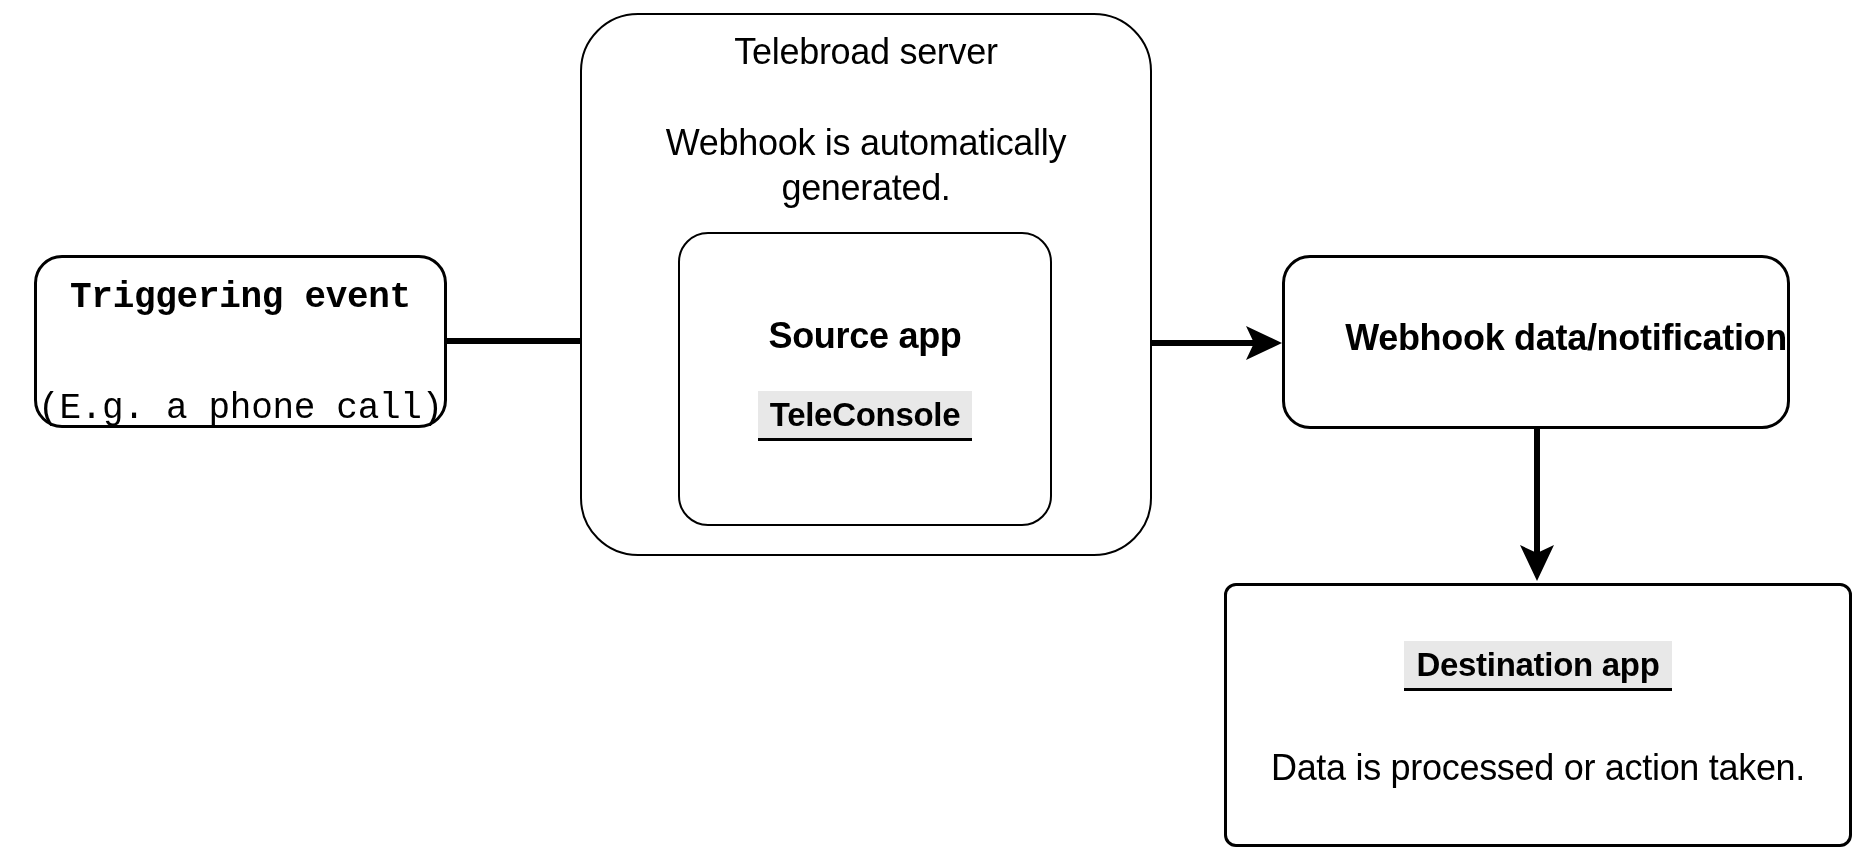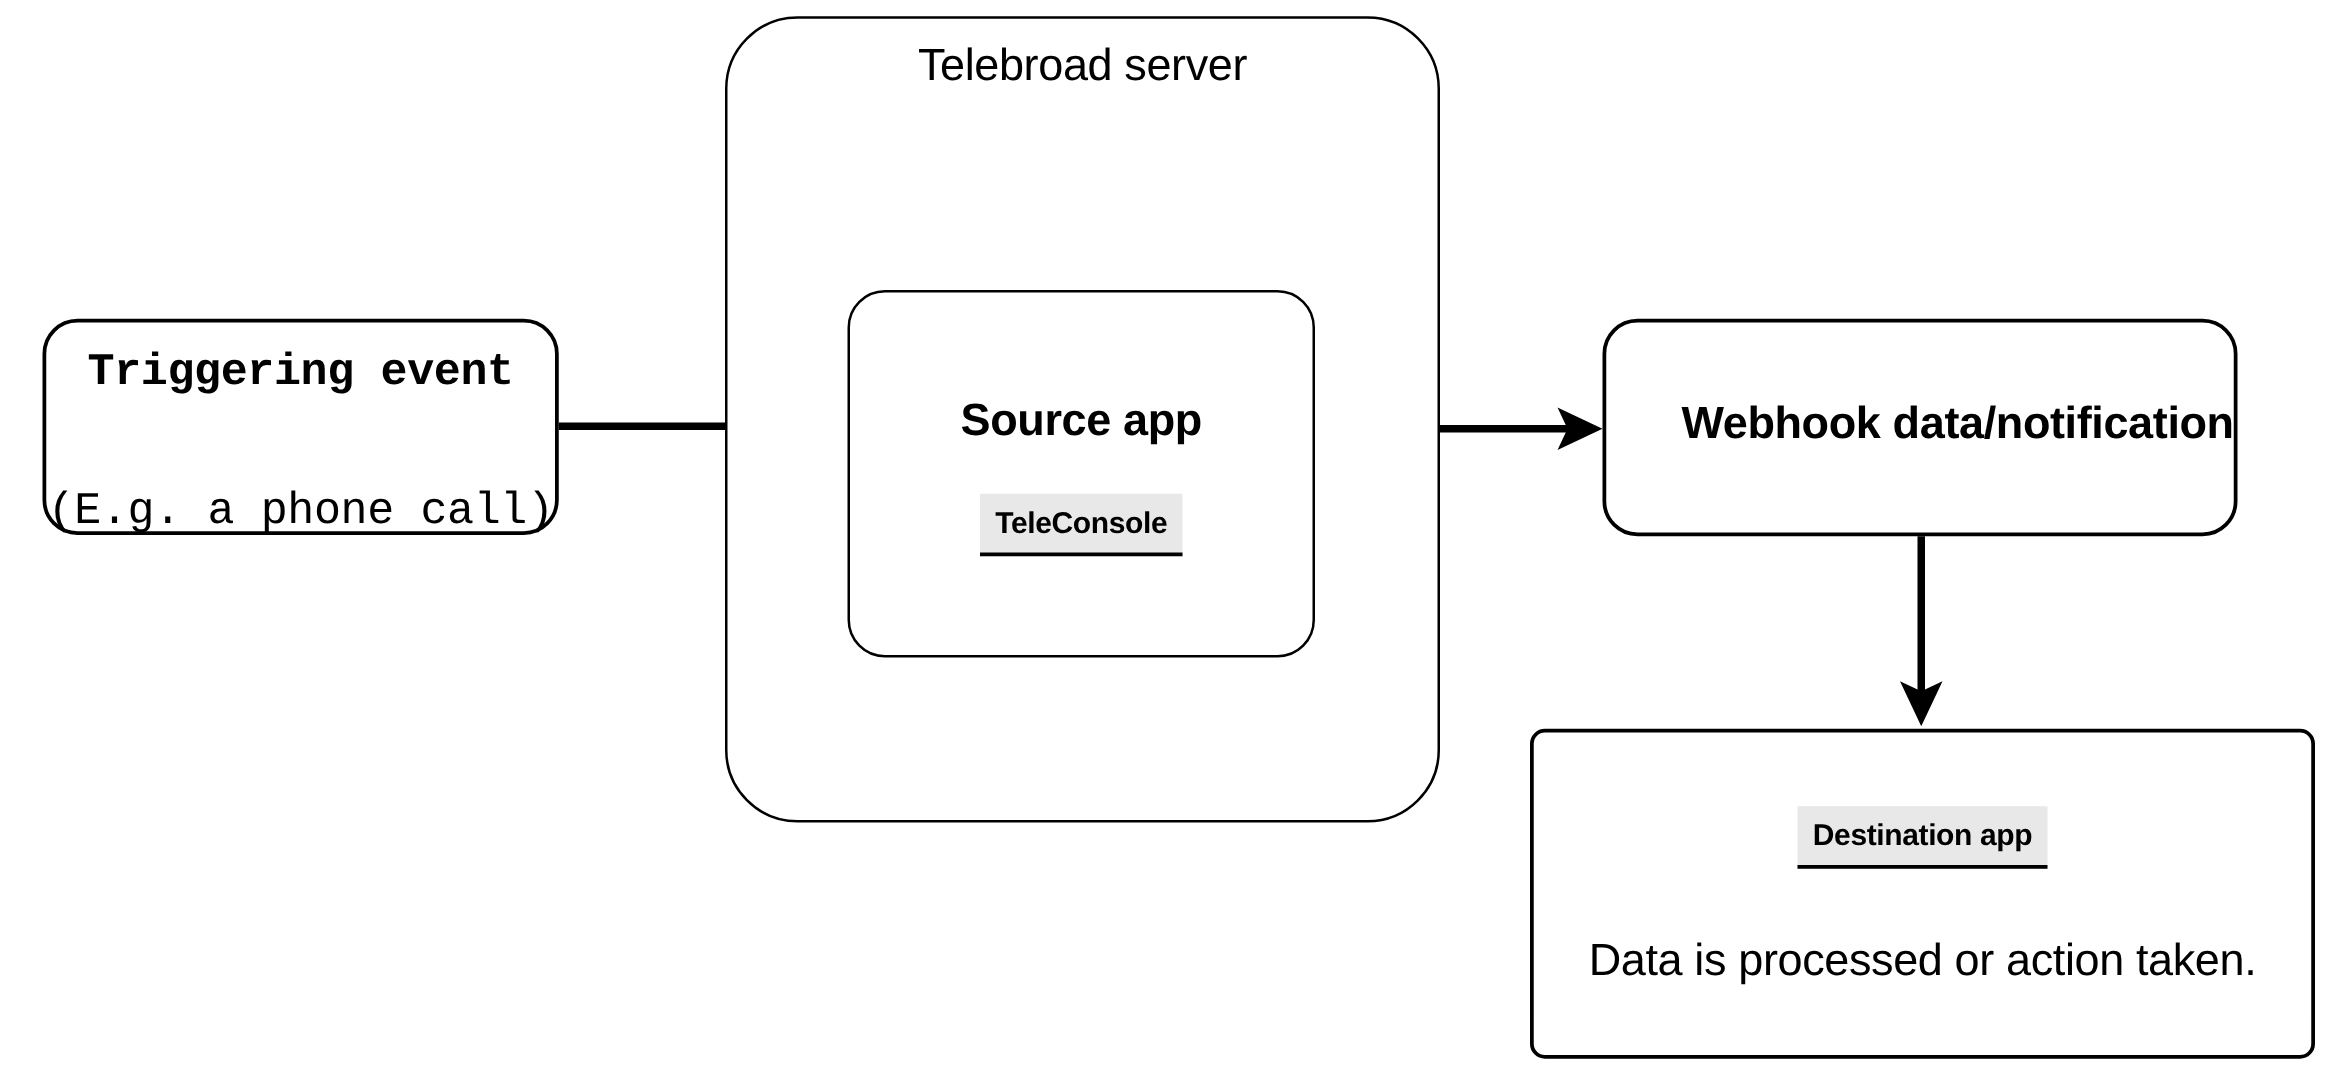--- a/index.html
+++ b/index.html
@@ -30,21 +30,21 @@
     white-space: nowrap;
   }
   .txt.bold { font-weight: bold; }
   .txt.wrap { white-space: normal; line-height: 45px; }
   .linkchip {
     display: inline-block;
     background: #e8e8e8;
     border-bottom: 3px solid #000000;
     padding: 3px 12px 2px 12px;
     font-weight: bold;
-    font-size: 24px;
+    font-size: 33px;
     line-height: 42px;
     letter-spacing: -0.3px;
     color: #000000;
   }
   svg.arrows {
     position: absolute;
     left: 0; top: 0;
     width: 1864px; height: 862px;
   }
 </style>
@@ -66,22 +66,23 @@
       <line x1="1537" y1="429" x2="1537" y2="555" stroke="#000000" stroke-width="6"></line>
       <polygon points="1537,581 1520,545 1537,553 1554,545" fill="#000000"></polygon>
     </g>
   </svg>
 
   <div class="node" style="left:34px; top:255px; width:413px; height:173px; border-radius:28px;font-family:Liberation Mono, monospace;">
     <div class="txt bold" style="top:17px;">Triggering event</div>
     <div class="txt" style="top:128px;">(E.g. a phone call)</div>
   </div>
 
-  <div class="node thin" style="left:580px; top:13px; width:572px; height:645px; border-radius:58px;">
+  <div class="node thin" style="left:580px; top:13px; width:572px; height:543px; border-radius:58px;">
     <div class="txt" style="top:14px;">Telebroad server</div>
+    <div class="txt wrap" style="top:105px; left:46px; width:476px;">Webhook is automatically generated.</div>
 
     <div class="node thin" style="left:96px; top:217px; width:374px; height:294px; border-radius:30px; border-width:2px;">
       <div class="txt bold" style="top:79px;">Source app</div>
       <div class="txt" style="top:157px;">
         <span class="linkchip">TeleConsole</span>
       </div>
     </div>
   </div>
 
   <div class="node" style="left:1282px; top:255px; width:508px; height:174px; border-radius:28px;">

